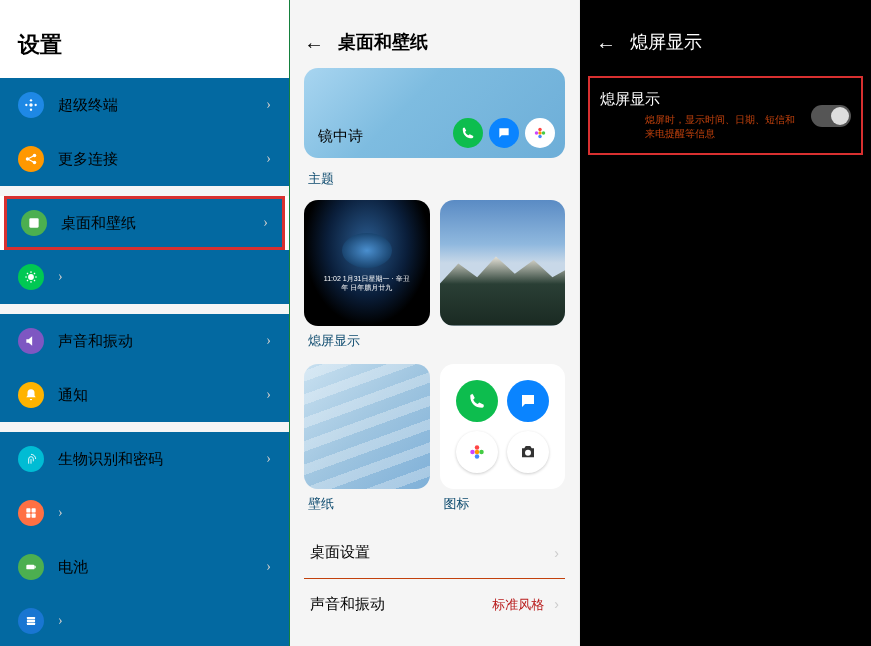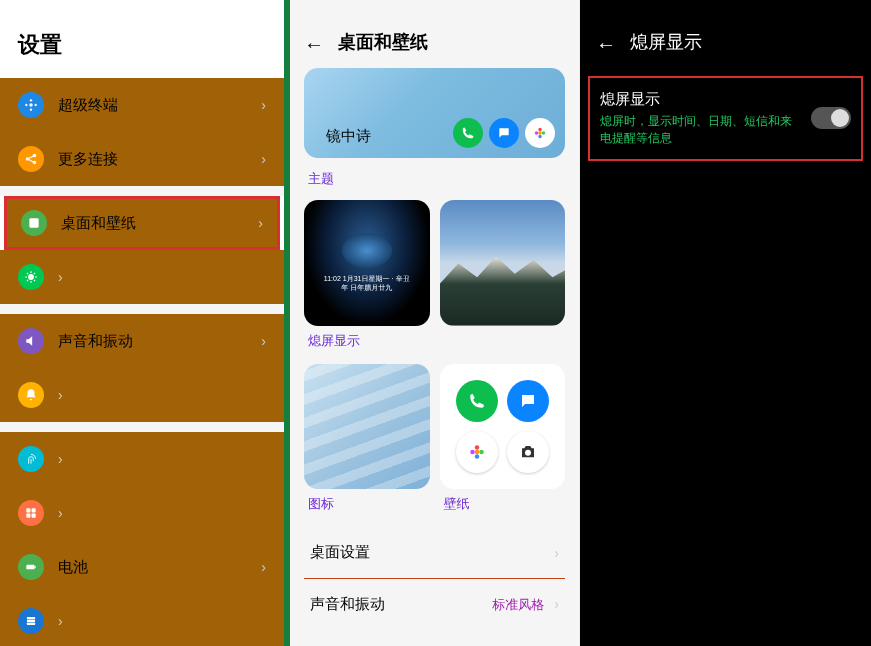--- a/index.html
+++ b/index.html
@@ -9,39 +9,39 @@
       width: 871px;
       height: 646px;
       display: flex;
       overflow: hidden;
     }
     .panel {
       height: 100%;
       position: relative;
       overflow: hidden;
     }
-    .panel1 { width: 290px; background: #f5f5f5; border-right: 6px solid #15803d; }
+    .panel1 { width: 290px; background: #f5f5f5; border-right: 1px solid #15803d; font-family: Liberation Serif, serif; }
     .panel2 { width: 290px; background: #f5f5f5; border-right: 1px solid #eee; }
     .panel3 { flex: 1; background: #000; color: #fff; }
 
     
     .p1-title {
       font-size: 22px;
       font-weight: 600;
       padding: 30px 18px 18px;
       color: #000;
       background: #fff;
     }
     .p1-list { background: #fff; }
     .p1-item {
       display: flex;
       align-items: center;
       padding: 14px 18px;
       position: relative;
-      background: #a16207;
+      background: #0369a1;
     }
     .p1-item.highlighted {
       border: 3px solid #d83030;
       margin: 0 4px;
       padding: 11px 14px;
     }
     .p1-icon {
       width: 26px;
       height: 26px;
       border-radius: 50%;
@@ -82,27 +82,27 @@
       height: 90px;
       border-radius: 14px;
       background: linear-gradient(135deg, #a8d5f0 0%, #7ebce0 40%, #6daed8 100%);
       position: relative;
       overflow: hidden;
       margin-bottom: 8px;
       display: flex;
       align-items: flex-end;
       padding: 12px;
     }
-    .theme-card-title { font-size: 15px; color: #000; font-weight: 500; position: absolute; bottom: 12px; left: 22px; }
+    .theme-card-title { font-size: 15px; color: #000; font-weight: 500; position: absolute; bottom: 12px; left: 14px; }
     .theme-card-icons { position: absolute; bottom: 10px; right: 10px; display: flex; gap: 6px; }
     .circle-btn { width: 30px; height: 30px; border-radius: 50%; display: flex; align-items: center; justify-content: center; }
     .cb-green { background: #0dbd4e; }
     .cb-blue { background: #0a84ff; }
     .cb-white { background: #fff; }
-    .section-label { font-size: 13px; color: #6d28d9; padding: 4px 4px 12px; }
+    .section-label { font-size: 13px; color: #0c4a6e; padding: 4px 4px 12px; }
     .p2-grid { display: grid; grid-template-columns: 1fr 1fr; gap: 10px; margin-bottom: 6px; }
     .grid-card {
       border-radius: 14px;
       overflow: hidden;
       aspect-ratio: 1;
       position: relative;
     }
     .card-aod {
       background: radial-gradient(ellipse at 50% 35%, #2a5b8f 0%, #0a1e3a 45%, #000 70%);
       display: flex;
@@ -151,41 +151,41 @@
     .card-icons .circle-btn { width: 42px; height: 42px; justify-self: center; align-self: center; }
     .p2-list-item {
       display: flex;
       align-items: center;
       justify-content: space-between;
       padding: 16px 6px;
       font-size: 15px;
       color: #000;
       border-bottom: 1px solid #c2410c;
     }
-    .p2-list-value { color: #a21caf; font-size: 13px; margin-right: 6px; }
+    .p2-list-value { color: #b91c1c; font-size: 13px; margin-right: 6px; }
 
     
     .p3-header {
       display: flex;
       align-items: center;
       padding: 30px 16px 16px;
     }
     .p3-back { font-size: 20px; color: #fff; margin-right: 14px; }
     .p3-title { font-size: 18px; font-weight: 500; color: #fff; }
     .p3-setting {
       border: 2px solid #d83030;
       margin: 6px 8px;
       padding: 12px 10px;
       display: flex;
       align-items: center;
       gap: 10px;
     }
     .p3-setting-text { flex: 1; }
     .p3-setting-title { font-size: 15px; color: #fff; margin-bottom: 4px; }
-    .p3-setting-desc { font-size: 12px; color: #22c55e; line-height: 1.4; }
+    .p3-setting-desc { font-size: 10px; color: #c2410c; line-height: 1.4; margin-left: 45px; }
     .toggle {
       width: 40px;
       height: 22px;
       background: #555;
       border-radius: 11px;
       position: relative;
       flex-shrink: 0;
     }
     .toggle::after {
       content: '';
@@ -257,29 +257,31 @@
         </div>
       <div class="p1-label">声音和振动</div>
       <div class="p1-chevron">›</div>
     </div>
     <div class="p1-item">
       <div class="p1-icon ic-amber">
           <svg viewBox="0 0 24 24">
             <path d="M12 2a6 6 0 00-6 6v5l-2 3h16l-2-3V8a6 6 0 00-6-6zM10 19a2 2 0 004 0"></path>
           </svg>
         </div>
+      <div class="p1-label">通知</div>
       <div class="p1-chevron">›</div>
     </div>
     <div class="p1-gap"></div>
     <div class="p1-item">
       <div class="p1-icon ic-teal">
           <svg viewBox="0 0 24 24">
             <path d="M12 4a8 8 0 018 8M12 8a4 4 0 014 4v4M12 12v8M8 20v-8a4 4 0 014-4" stroke="#fff" stroke-width="1.5" fill="none"></path>
           </svg>
         </div>
+      <div class="p1-label">生物识别和密码</div>
       <div class="p1-chevron">›</div>
     </div>
     <div class="p1-item">
       <div class="p1-icon ic-orange2">
           <svg viewBox="0 0 24 24">
             <rect x="4" y="4" width="7" height="7" rx="1"></rect>
             <rect x="13" y="4" width="7" height="7" rx="1"></rect>
             <rect x="4" y="13" width="7" height="7" rx="1"></rect>
             <rect x="13" y="13" width="7" height="7" rx="1"></rect>
           </svg>
@@ -378,22 +380,22 @@
           </div>
         <div class="circle-btn cb-white" style="box-shadow:0 1px 3px rgba(0,0,0,0.2)">
             <svg width="18" height="18" viewBox="0 0 24 24" fill="#333">
               <path d="M4 7h3l2-3h6l2 3h3v12H4V7z"></path>
               <circle cx="12" cy="13" r="4" fill="#fff"></circle>
             </svg>
           </div>
       </div>
     </div>
     <div class="p2-grid" style="margin-bottom:14px">
+      <div class="section-label" style="padding:0 4px">壁纸</div>
       <div class="section-label" style="padding:0 4px">图标</div>
-      <div class="section-label" style="padding:0 4px">壁纸</div>
     </div>
 
     <div class="p2-list-item">
       <span>桌面设置</span>
       <span class="p1-chevron">›</span>
     </div>
     <div class="p2-list-item" style="border-bottom:none">
       <span>声音和振动</span>
       <span>
         <span class="p2-list-value">标准风格</span>

